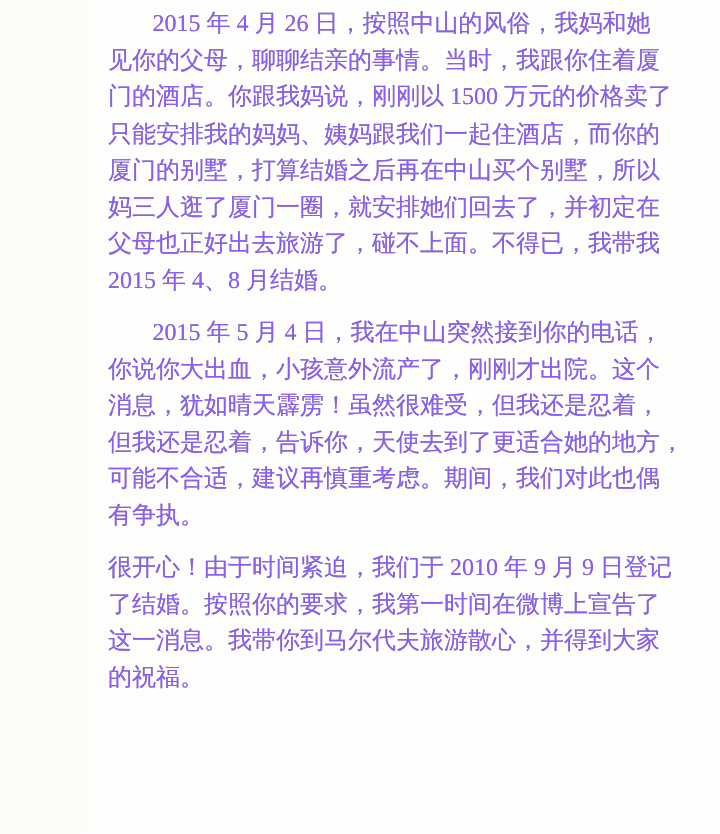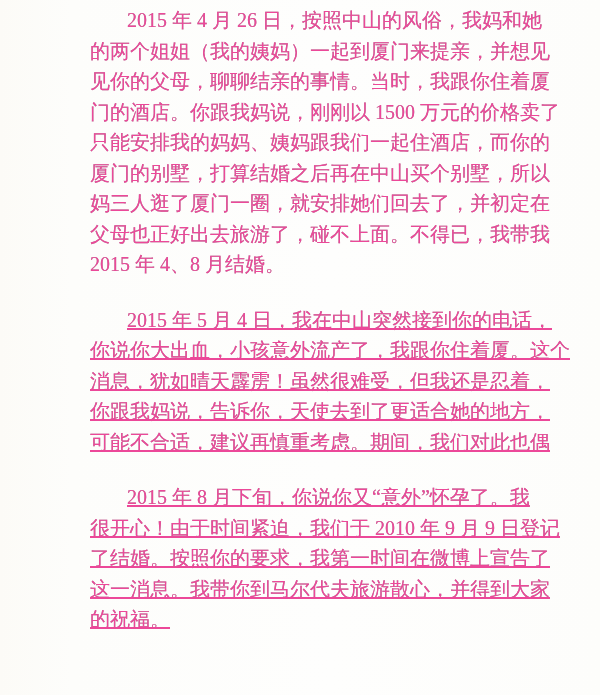--- a/index.html
+++ b/index.html
@@ -12,66 +12,64 @@
     overflow: hidden;
     background: linear-gradient(90deg, #fcfbf7 0%, #fdfdfb 12%, #fefefd 55%, #fdfdfb 100%);
   }
   .page {
     box-sizing: border-box;
     width: 600px;
     height: 695px;
     padding: 5px 86px 0 90px;
     font-family: "Liberation Serif", "DejaVu Serif", serif;
     font-size: 20px;
-    color: #ec4899;
+    color: #8b5cf6;
     text-shadow: 0 0 0.5px rgba(65, 65, 65, 0.55);
   }
   .paragraph {
     margin: 0;
   }
   .paragraph + .paragraph {
-    margin-top: 25px;
-    text-decoration: underline;
+    margin-top: 13px;
   }
   .line {
     display: block;
     height: 30.5px;
     line-height: 30.5px;
     white-space: nowrap;
   }
   .line.indent {
     text-indent: 37px;
   }
 </style>
 </head>
 <body>
 
 <div class="page">
 
   <div class="paragraph">
     <span class="line indent">2015 年 4 月 26 日，按照中山的风俗，我妈和她</span>
-    <span class="line">的两个姐姐（我的姨妈）一起到厦门来提亲，并想见</span>
     <span class="line">见你的父母，聊聊结亲的事情。当时，我跟你住着厦</span>
     <span class="line">门的酒店。你跟我妈说，刚刚以 1500 万元的价格卖了</span>
     <span class="line">只能安排我的妈妈、姨妈跟我们一起住酒店，而你的</span>
     <span class="line">厦门的别墅，打算结婚之后再在中山买个别墅，所以</span>
     <span class="line">妈三人逛了厦门一圈，就安排她们回去了，并初定在</span>
     <span class="line">父母也正好出去旅游了，碰不上面。不得已，我带我</span>
     <span class="line">2015 年 4、8 月结婚。</span>
   </div>
 
   <div class="paragraph">
     <span class="line indent">2015 年 5 月 4 日，我在中山突然接到你的电话，</span>
-    <span class="line">你说你大出血，小孩意外流产了，我跟你住着厦。这个</span>
+    <span class="line">你说你大出血，小孩意外流产了，刚刚才出院。这个</span>
     <span class="line">消息，犹如晴天霹雳！虽然很难受，但我还是忍着，</span>
-    <span class="line">你跟我妈说，告诉你，天使去到了更适合她的地方，</span>
+    <span class="line">但我还是忍着，告诉你，天使去到了更适合她的地方，</span>
     <span class="line">可能不合适，建议再慎重考虑。期间，我们对此也偶</span>
+    <span class="line">有争执。</span>
   </div>
 
   <div class="paragraph">
-    <span class="line indent">2015 年 8 月下旬，你说你又“意外”怀孕了。我</span>
     <span class="line">很开心！由于时间紧迫，我们于 2010 年 9 月 9 日登记</span>
     <span class="line">了结婚。按照你的要求，我第一时间在微博上宣告了</span>
     <span class="line">这一消息。我带你到马尔代夫旅游散心，并得到大家</span>
     <span class="line">的祝福。</span>
   </div>
 
 </div>
 
 </body></html>

